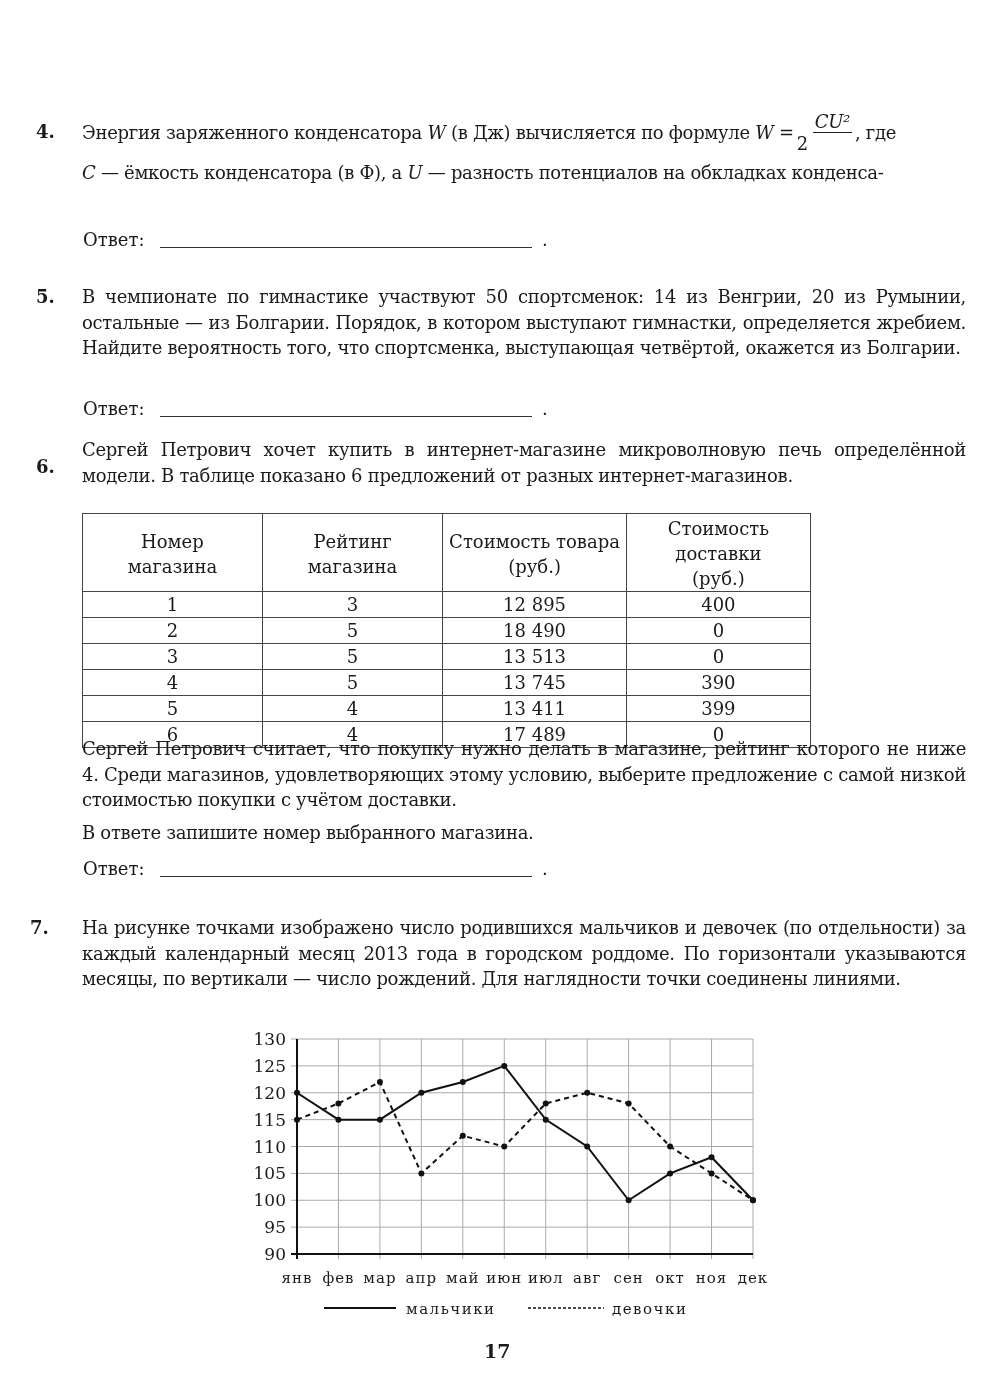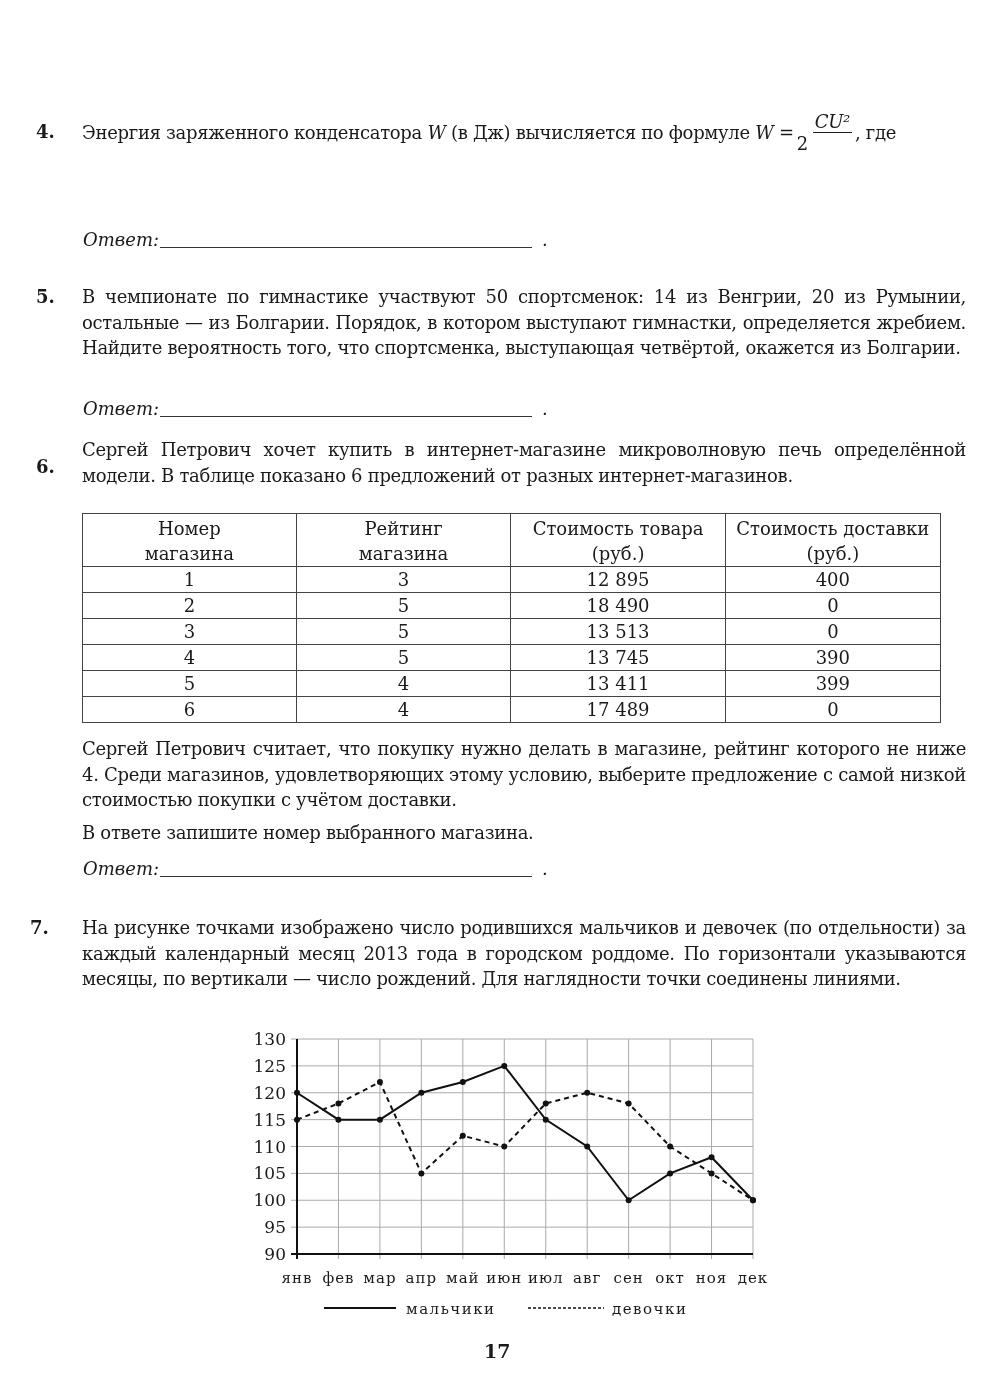--- a/index.html
+++ b/index.html
@@ -4,55 +4,58 @@
 <style>
   html, body { margin: 0; padding: 0; background: #ffffff; }
   body {
     width: 1000px; height: 1394px; position: relative; overflow: hidden;
     font-family: "DejaVu Serif", "Liberation Serif", serif;
     color: #1a1a1a;
   }
   .abs { position: absolute; }
   .num { font-weight: bold; font-size: 18px; }
   .para { font-size: 18px; line-height: 25.5px; text-align: justify; text-align-last: left; letter-spacing: -0.3px; }
-  .answer-label { font-size: 18px; font-style: italic; }
+  .answer-label { font-size: 18px; }
   .answer-line { border-bottom: 1px solid #333; height: 0; }
   .i { font-style: italic; }
   .frac { display: inline-block; vertical-align: middle; text-align: center; margin: 0 3px; font-style: italic; }
   .frac .top { display: block; border-bottom: 1px solid #222; padding: 0 2px; line-height: 20px; margin-left: 16px; }
   .frac .bot { display: block; font-style: normal; line-height: 22px; }
   table.shops { border-collapse: collapse; font-size: 18px; }
   table.shops td, table.shops th { border: 1px solid #444; text-align: center; font-weight: normal; padding: 0; }
   table.shops th { line-height: 25px; padding-top: 2px; }
   table.shops td { height: 25px; line-height: 25px; }
   .page-number { font-size: 19px; font-weight: bold; }
 </style>
 </head>
 <body>
 
 <div class="abs num" style="left:36px; top:121px;">4.</div>
 <div class="abs para" style="left:82px; top:112px; width:884px;">
   <div style="height:38px; line-height:38px; white-space:nowrap;">
     <span>Энергия заряженного конденсатора </span><span class="i">W</span><span> (в Дж) вычисляется по формуле </span><span class="i"><span>W =</span><span class="frac"><span class="top">CU²</span><span class="bot">2</span></span></span><span>, где</span>
   </div>
+  <div style="margin-top:10px; white-space:nowrap;">
+    <span class="i">C</span><span> — ёмкость конденсатора (в Ф), а </span><span class="i">U</span><span> — разность потенциалов на обкладках конденса-</span>
+  </div>
 </div>
 <div class="abs answer-label" style="left:83px; top:229px;">Ответ:</div>
 <div class="abs answer-line" style="left:160px; top:247px; width:372px;"></div>
 <div class="abs answer-label" style="left:542px; top:229px;">.</div>
 
 <div class="abs num" style="left:36px; top:286px;">5.</div>
 <div class="abs para" style="left:82px; top:284px; width:884px;">В чемпионате по гимнастике участвуют 50 спортсменок: 14 из Венгрии, 20 из Румынии, остальные — из Болгарии. Порядок, в котором выступают гимнастки, определяется жребием. Найдите вероятность того, что спортсменка, выступающая четвёртой, окажется из Болгарии.</div>
 <div class="abs answer-label" style="left:83px; top:398px;">Ответ:</div>
 <div class="abs answer-line" style="left:160px; top:416px; width:372px;"></div>
 <div class="abs answer-label" style="left:542px; top:398px;">.</div>
 
 <div class="abs num" style="left:36px; top:456px;">6.</div>
 <div class="abs para" style="left:82px; top:437px; width:884px;">Сергей Петрович хочет купить в интернет-магазине микроволновую печь определённой модели. В таблице показано 6 предложений от разных интернет-магазинов.</div>
 
-<table class="abs shops" style="left:82px; top:513px; width:859px;">
+<table class="abs shops" style="left:82px; top:513px; width:729px;">
   <thead>
     <tr>
       <th style="width:219px;"><span>Номер</span><br><span>магазина</span></th>
       <th style="width:220px;"><span>Рейтинг</span><br><span>магазина</span></th>
       <th style="width:219px;margin-top:25px;"><span>Стоимость товара</span><br><span>(руб.)</span></th>
       <th style="width:220px;"><span>Стоимость доставки</span><br><span>(руб.)</span></th>
     </tr>
   </thead>
   <tbody>
     <tr>

